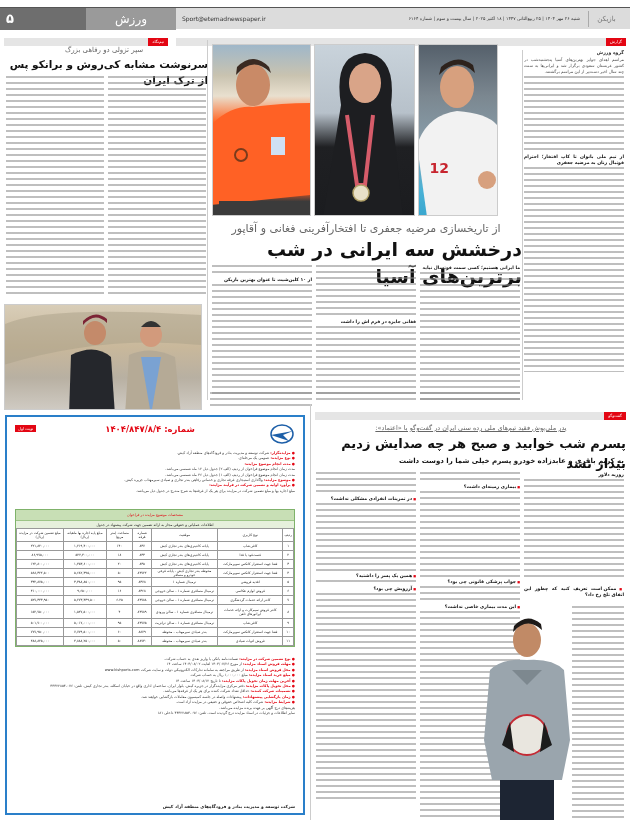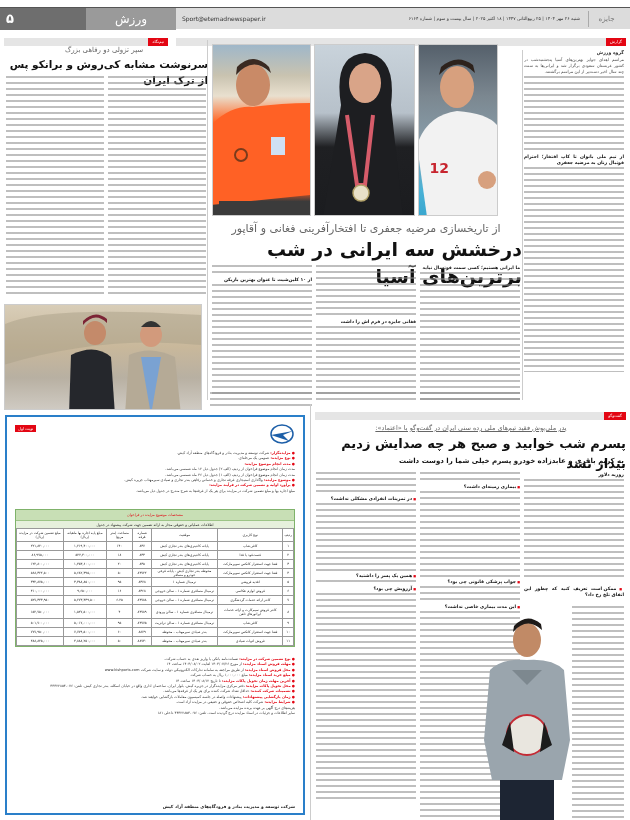--- a/index.html
+++ b/index.html
@@ -50,21 +50,21 @@
   .ad-footer { position: absolute; left: 8px; right: 8px; bottom: 4px; font-size: 4.4px; font-weight: bold; color: #222; }
 </style>
 </head>
 <body>
 
 <div class="masthead">
   <div class="mh-page">۵</div>
   <div class="mh-section">ورزش</div>
   <div class="mh-email">Sport@etemadnewspaper.ir</div>
   <div class="mh-date">شنبه ۲۶ مهر ۱۴۰۴ | ۲۵ ربیع‌الثانی ۱۴۴۷ | ۱۸ اکتبر ۲۰۲۵ | سال بیست و سوم | شماره ۶۱۶۴</div>
-  <div class="mh-logo">جایزه</div>
+  <div class="mh-logo">بازیکن</div>
 </div>
 
 <div class="secbar" style="left:4px; top:38px; width:164px;">
   <span class="seclabel">نیم‌نگاه</span>
 </div>
 <div class="secbar" style="left:176px; top:38px; width:450px;">
   <span class="seclabel">گزارش</span>
 </div>
 
 <div class="col" style="right:6px; top:50px; width:100px; height:350px;">
@@ -144,20 +144,21 @@
 <div class="col lines" style="left:316px; top:392px; width:100px; height:8px;"></div>
 <div class="col lines" style="left:420px; top:392px; width:100px; height:8px;"></div>
 
 <div class="ad">
   <span class="ad-badge">نوبت اول</span>
   <svg class="ad-logo" viewBox="0 0 26 22">
     <ellipse cx="13" cy="11" rx="11" ry="9" fill="none" stroke="#1d5fa8" stroke-width="1.5"></ellipse>
     <path d="M2 12 L24 8 L14 12 L20 18Z" fill="#1d5fa8"></path>
   </svg>
   <div class="ad-title">
+    <div>شماره: ۱۴۰۴/۸۴۷/۸/۴</div>
   </div>
   <div class="ad-lines" style="top:34px;">
     <div><span class="r">مزایده‌گزار:</span> <span>شرکت توسعه و مدیریت بنادر و فرودگاه‌های منطقه آزاد کیش.</span></div>
     <div><span class="r">نوع مزایده:</span> <span>عمومی یک مرحله‌ای.</span></div>
     <div><span class="r">مدت انجام موضوع مزایده:</span></div>
     <div>مدت زمان انجام موضوع فراخوان از ردیف (الف ۲) جدول ذیل ۱۲ ماه شمسی می‌باشد.</div>
     <div>مدت زمان انجام موضوع فراخوان از ردیف (الف ۱) جدول ذیل ۳۶ ماه شمسی می‌باشد.</div>
     <div><span class="r">موضوع مزایده:</span> <span>واگذاری استیجاری غرفه تجاری و خدماتی رفاهی بندر تجاری و صیادی سیرمهتاب جزیره کیش.</span></div>
     <div><span class="r">برآورد اولیه و تضمین شرکت در فرآیند مزایده:</span></div>
     <div>مبلغ اجاره بها و مبلغ تضمین شرکت در مزایده برای هر یک از غرفه‌ها به شرح مندرج در جدول ذیل می‌باشد.</div>

